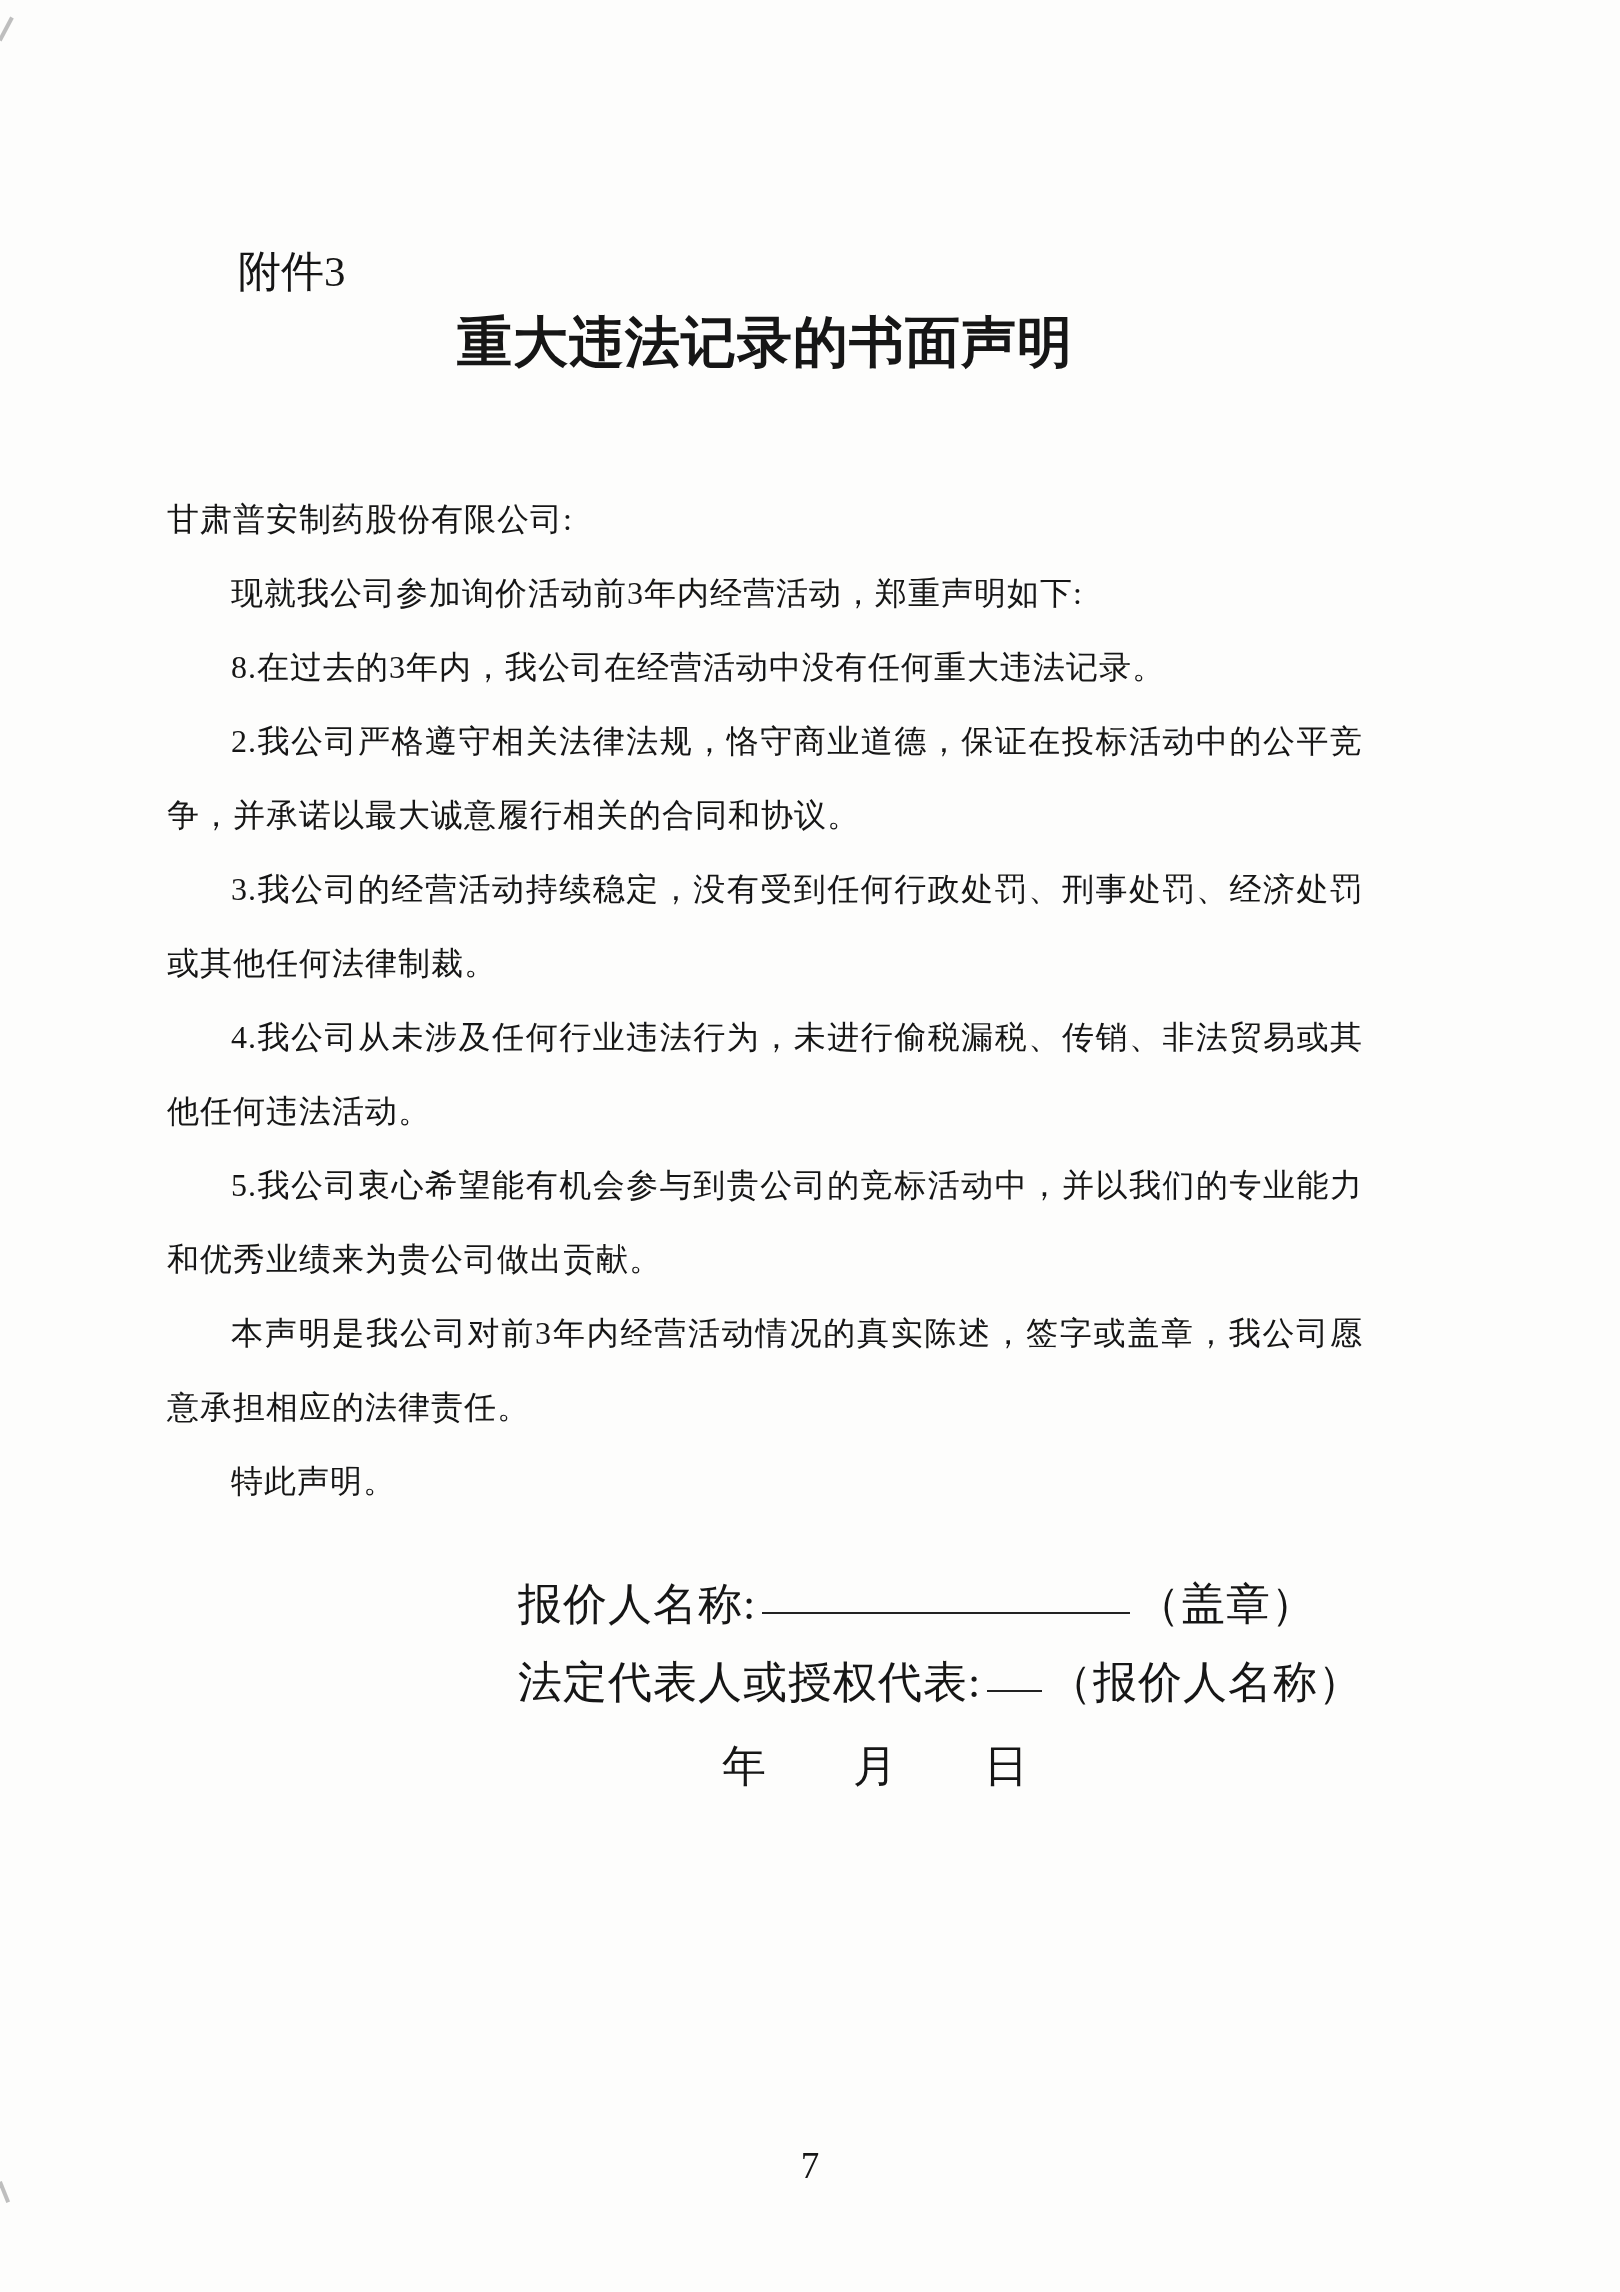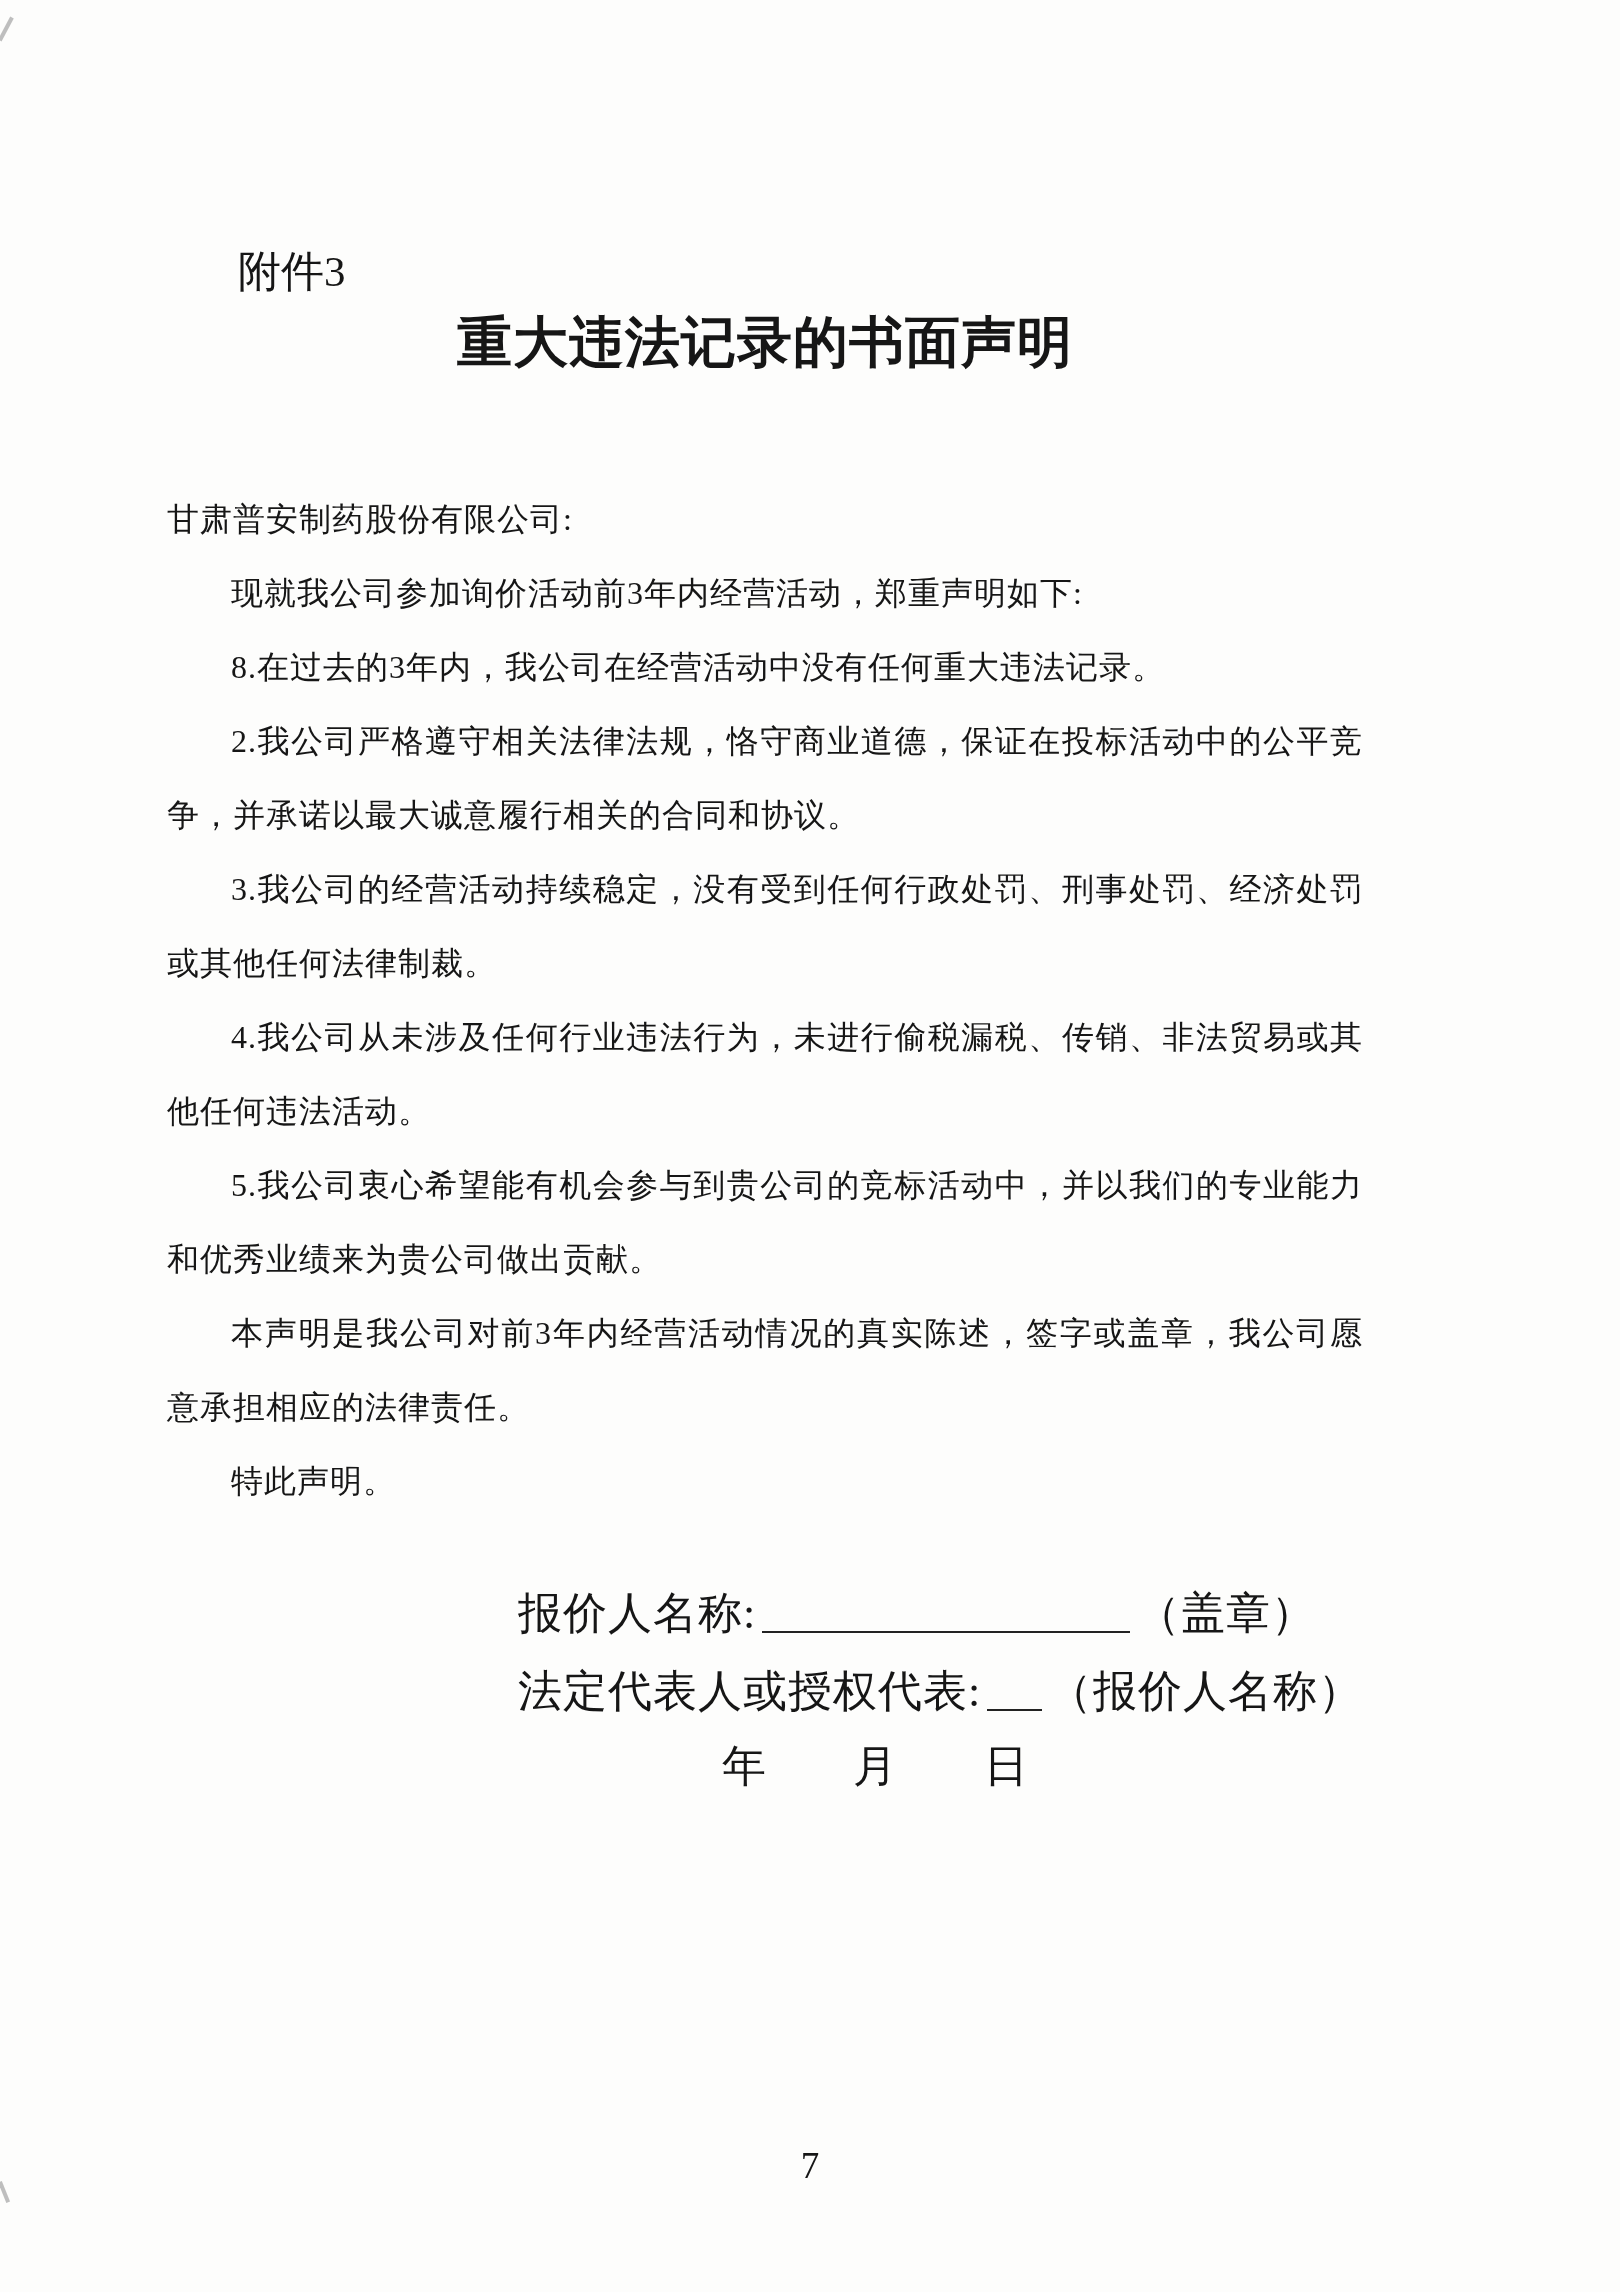--- a/index.html
+++ b/index.html
@@ -44,21 +44,21 @@
   .body-text p.indent { text-indent: 2em; }
   .signature-block {
     margin-top: 57px;
     margin-left: 351px;
     font-size: 44px;
     letter-spacing: 1px;
   }
   .sig-row {
     height: 78px;
     display: flex;
-    align-items: center;
+    align-items: flex-start;
     white-space: nowrap;
   }
   .blank-line {
     display: inline-block;
     border-bottom: 2.9px solid #222222;
     height: 39px;
     margin: 0 5.9px;
   }
   .blank-long { width: 368px; }
   .blank-short { width: 110px; }

